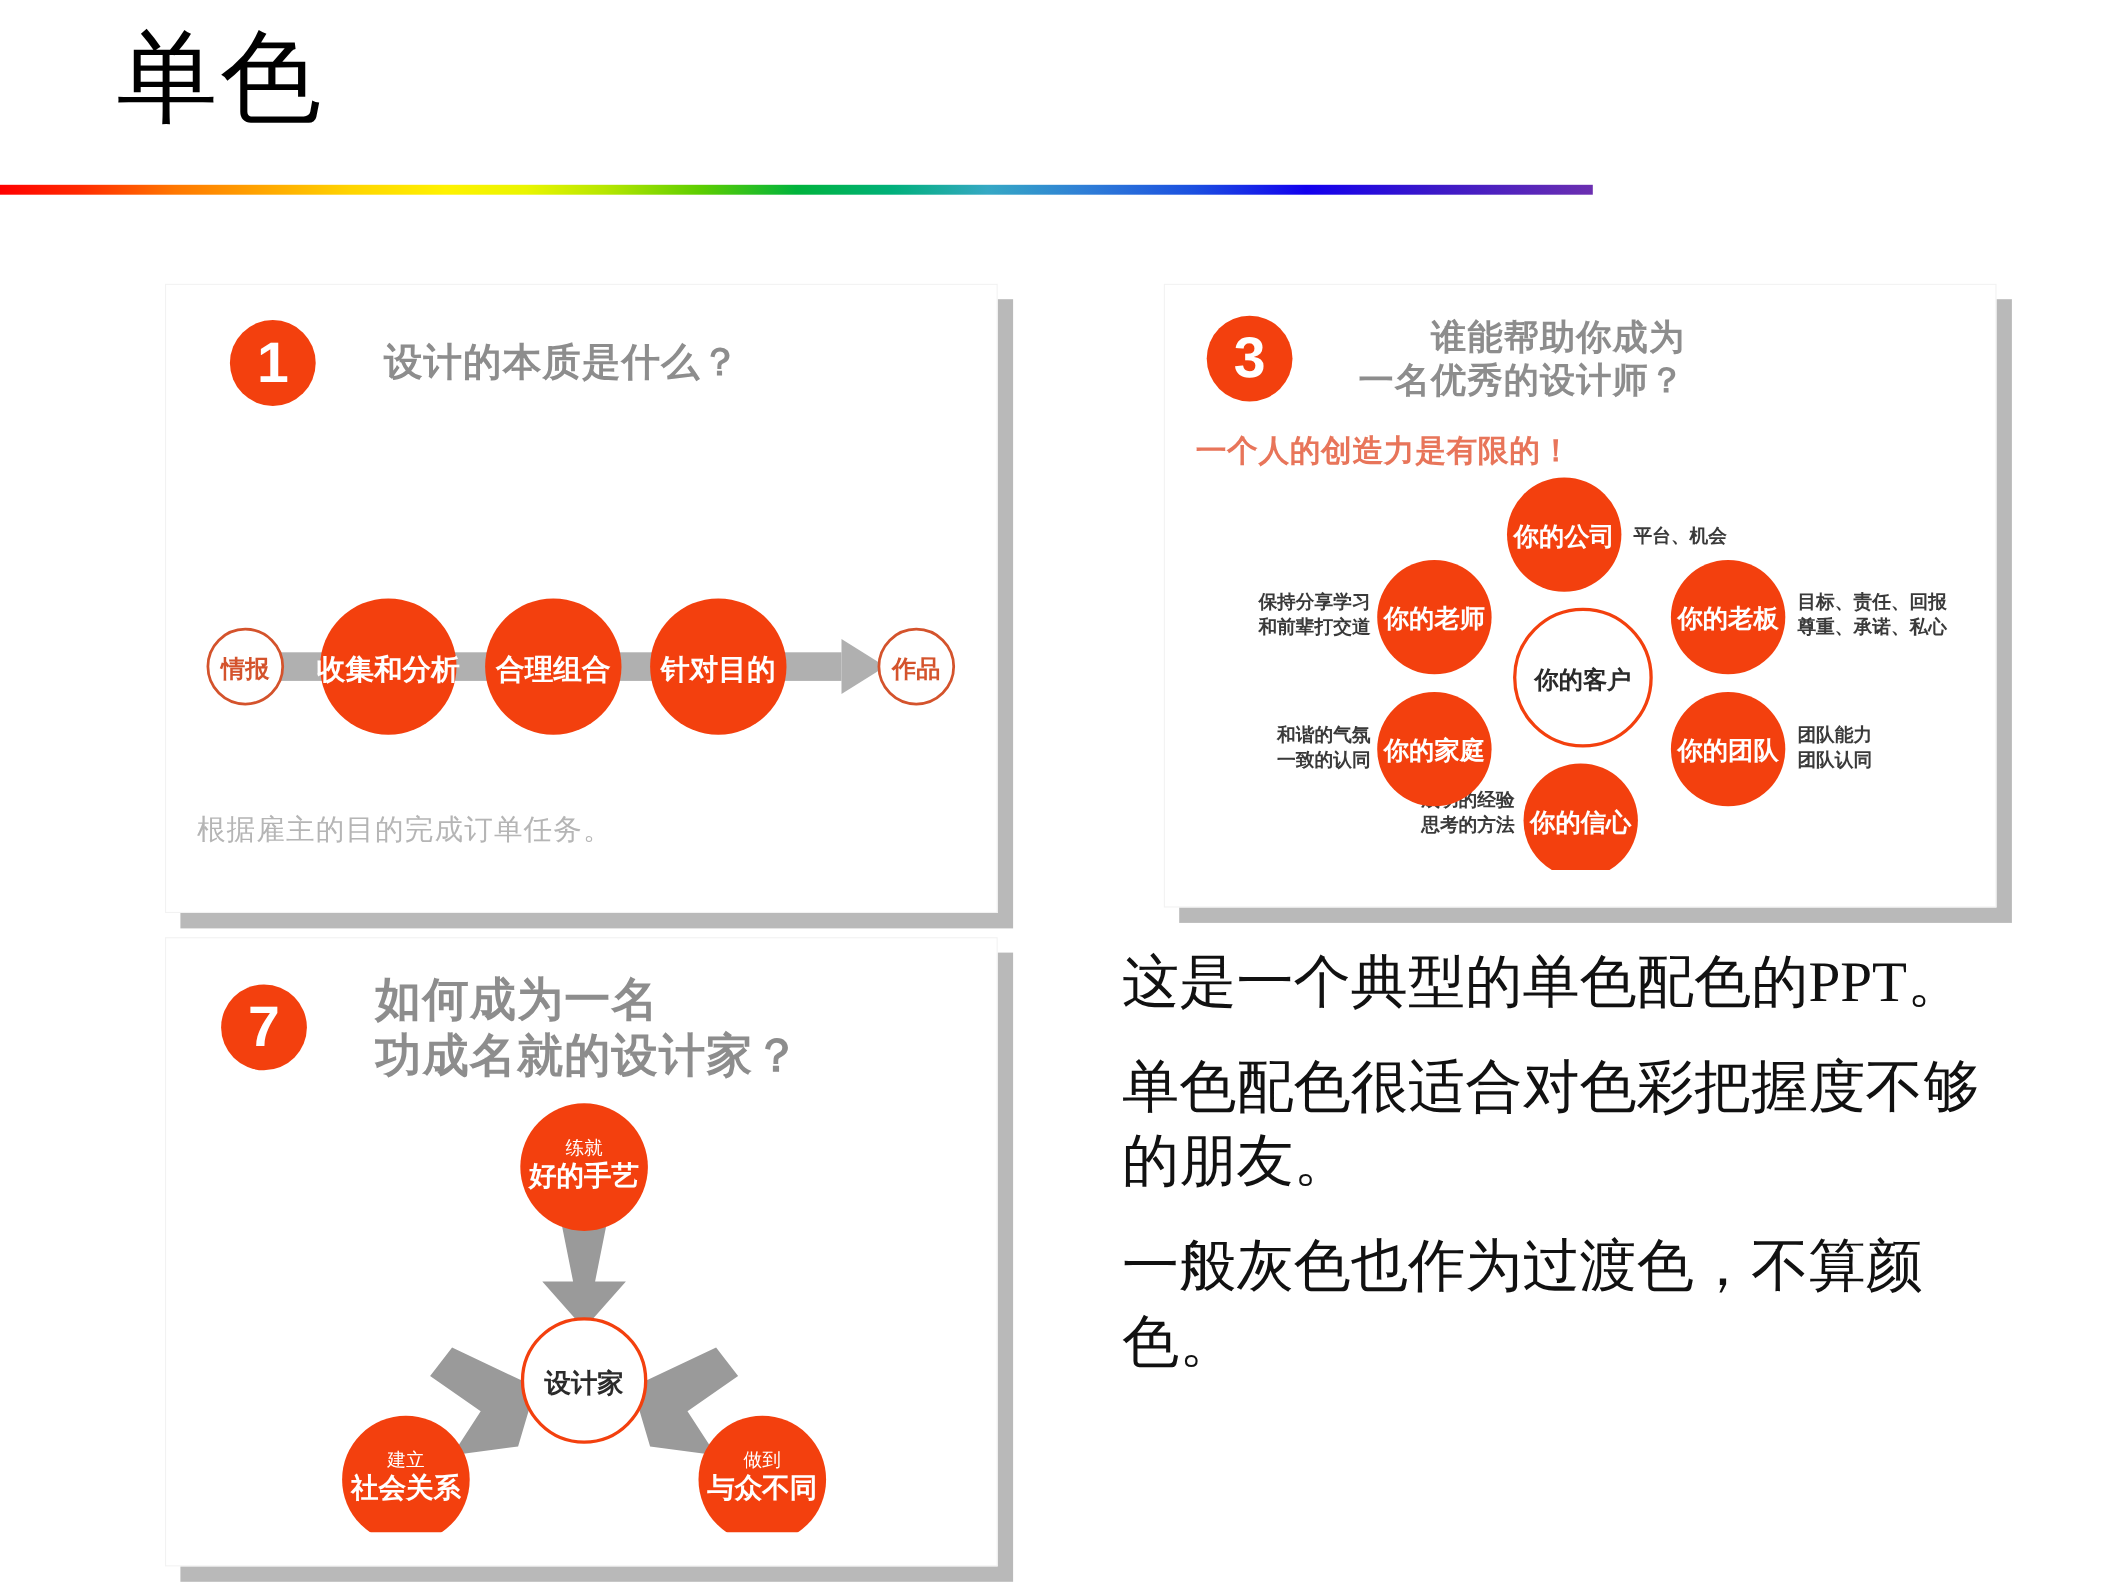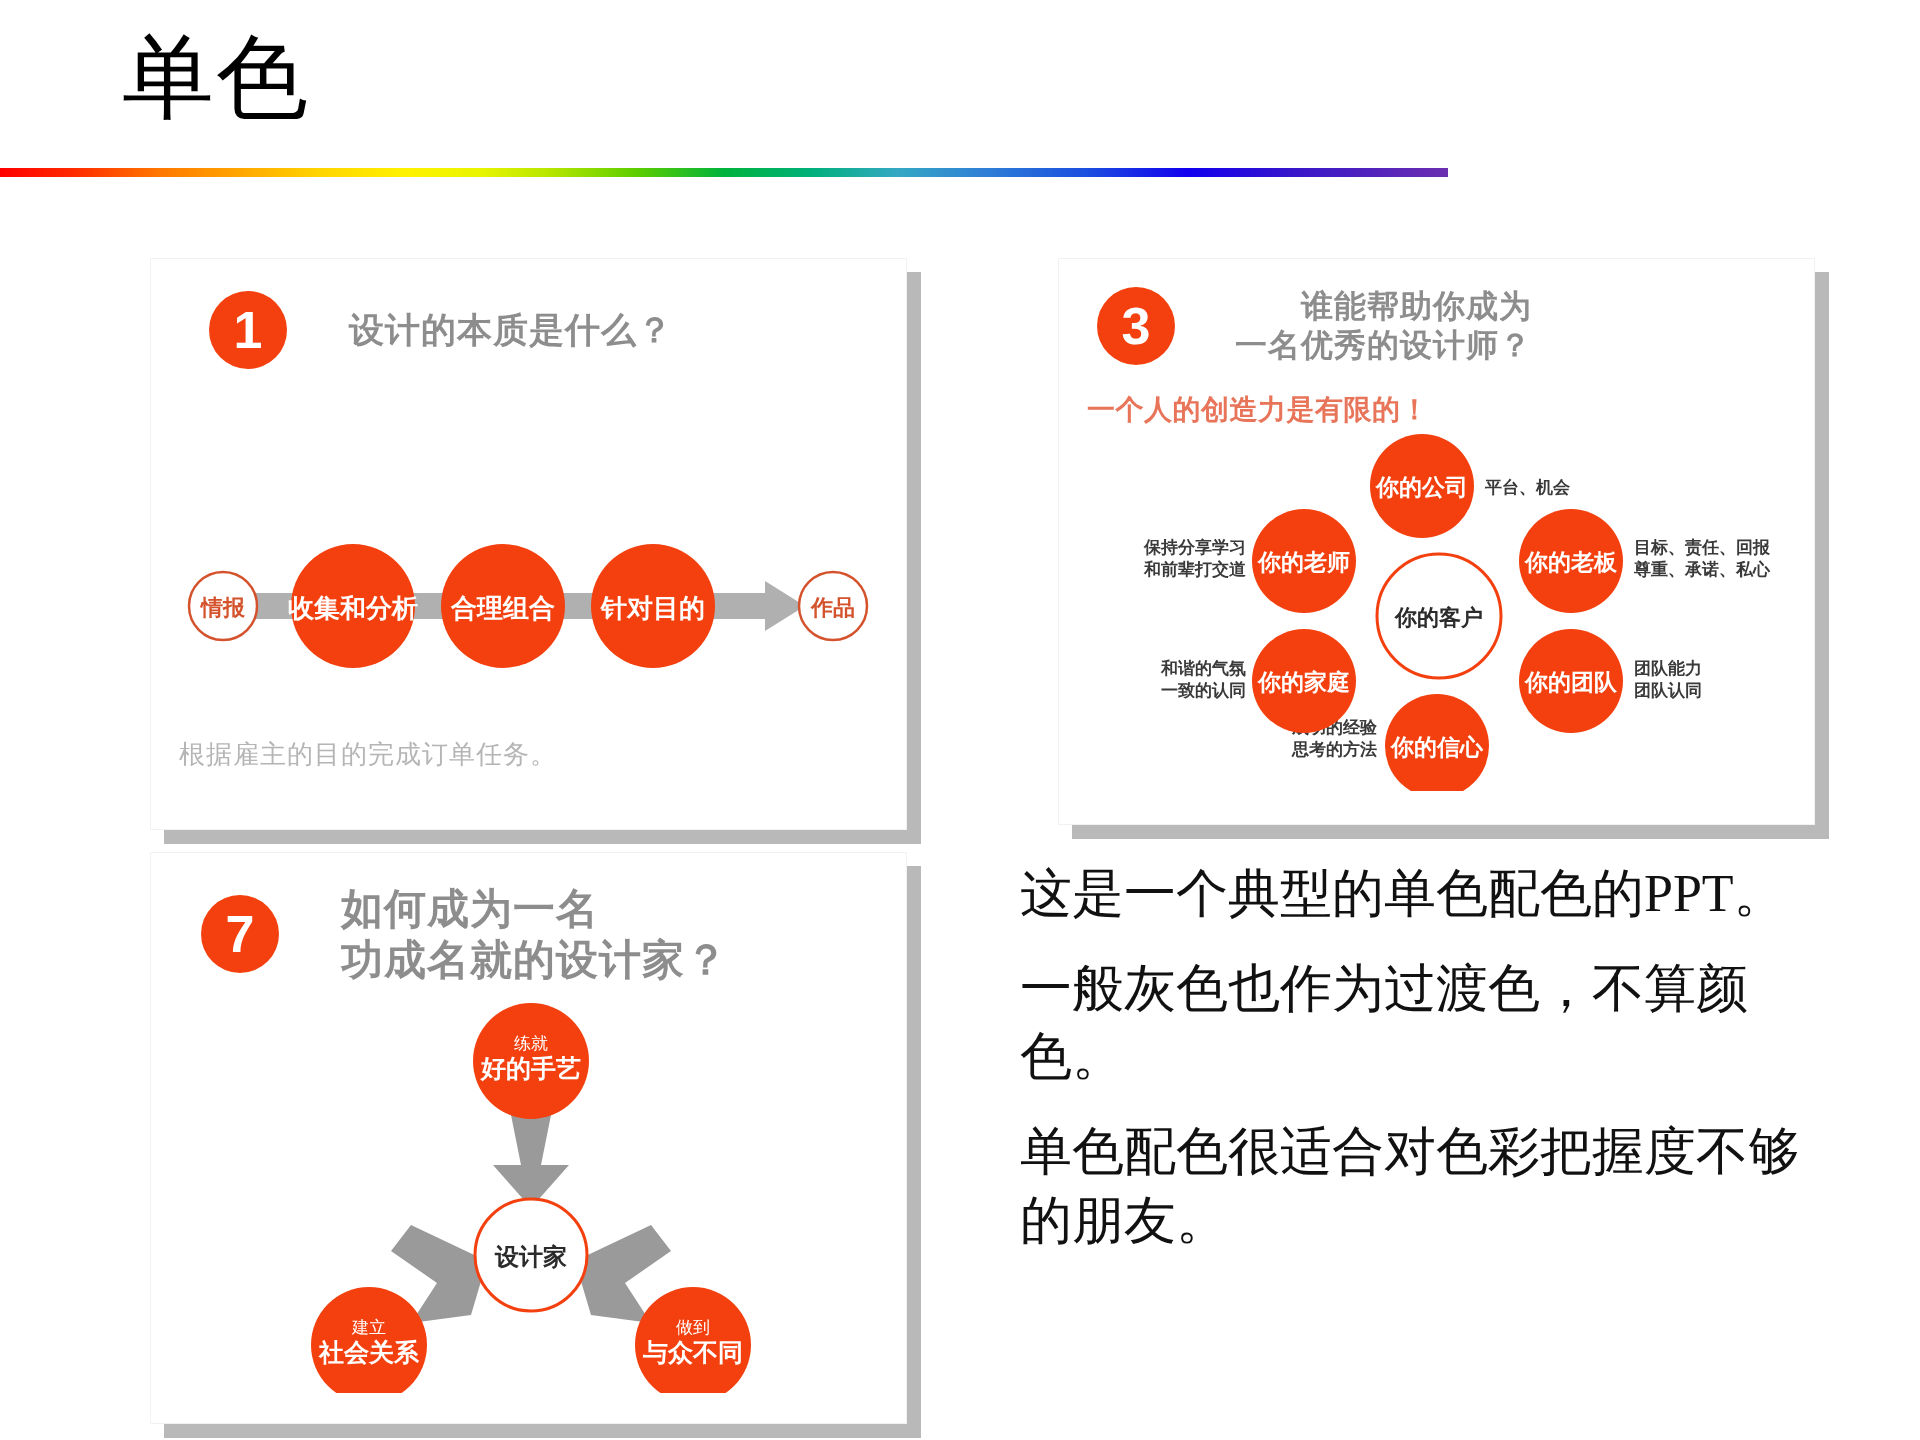--- a/index.html
+++ b/index.html
@@ -5,22 +5,22 @@
   html,body{margin:0;padding:0;}
   body{
     width:1920px;height:1440px;
     background:#ffffff;
     font-family:"Liberation Sans","DejaVu Sans",sans-serif;
     overflow:hidden;
     position:relative;
   }
   
   #slide-title{
-    position:absolute;left:122px;top:30px;
-    font-family:Liberation Serif, serif;
+    position:absolute;left:106px;top:30px;
+    font-family:Liberation Mono, monospace;
     font-size:92px;line-height:1.05;color:#000000;
     letter-spacing:2px;white-space:nowrap;
   }
   #title-rule{
     position:absolute;left:0;top:168px;width:1448px;height:9px;
     background:linear-gradient(to right,
       #ff0000 0%, #ff2a00 5%, #ff7700 11%, #ffaa00 17%, #ffd400 22%,
       #fff200 28%, #eaf500 33%, #b6e600 38%, #5ccd00 44%,
       #00b33c 50%, #00b07a 56%, #35a8c4 62%, #2f7fd6 68%,
       #1b4fe0 75%, #1200ee 82%, #3b18c8 90%, #6b2fb0 100%);
@@ -201,15 +201,15 @@
     <text class="svg-lbl" x="78" y="368" text-anchor="middle" font-size="25" font-weight="bold" fill="#ffffff">社会关系</text>
 
     <circle cx="402" cy="352" r="58" fill="#f3400e"></circle>
     <text class="svg-lbl" x="402" y="340" text-anchor="middle" font-size="17" fill="#ffffff">做到</text>
     <text class="svg-lbl" x="402" y="368" text-anchor="middle" font-size="25" font-weight="bold" fill="#ffffff">与众不同</text>
   </svg>
 </div>
 
 <div id="body-copy">
   <p>这是一个典型的单色配色的PPT。</p>
+  <p>单色配色很适合对色彩把握度不够的朋友。</p>
   <p>一般灰色也作为过渡色，不算颜色。</p>
-  <p>单色配色很适合对色彩把握度不够的朋友。</p>
 </div>
 
 </body></html>

